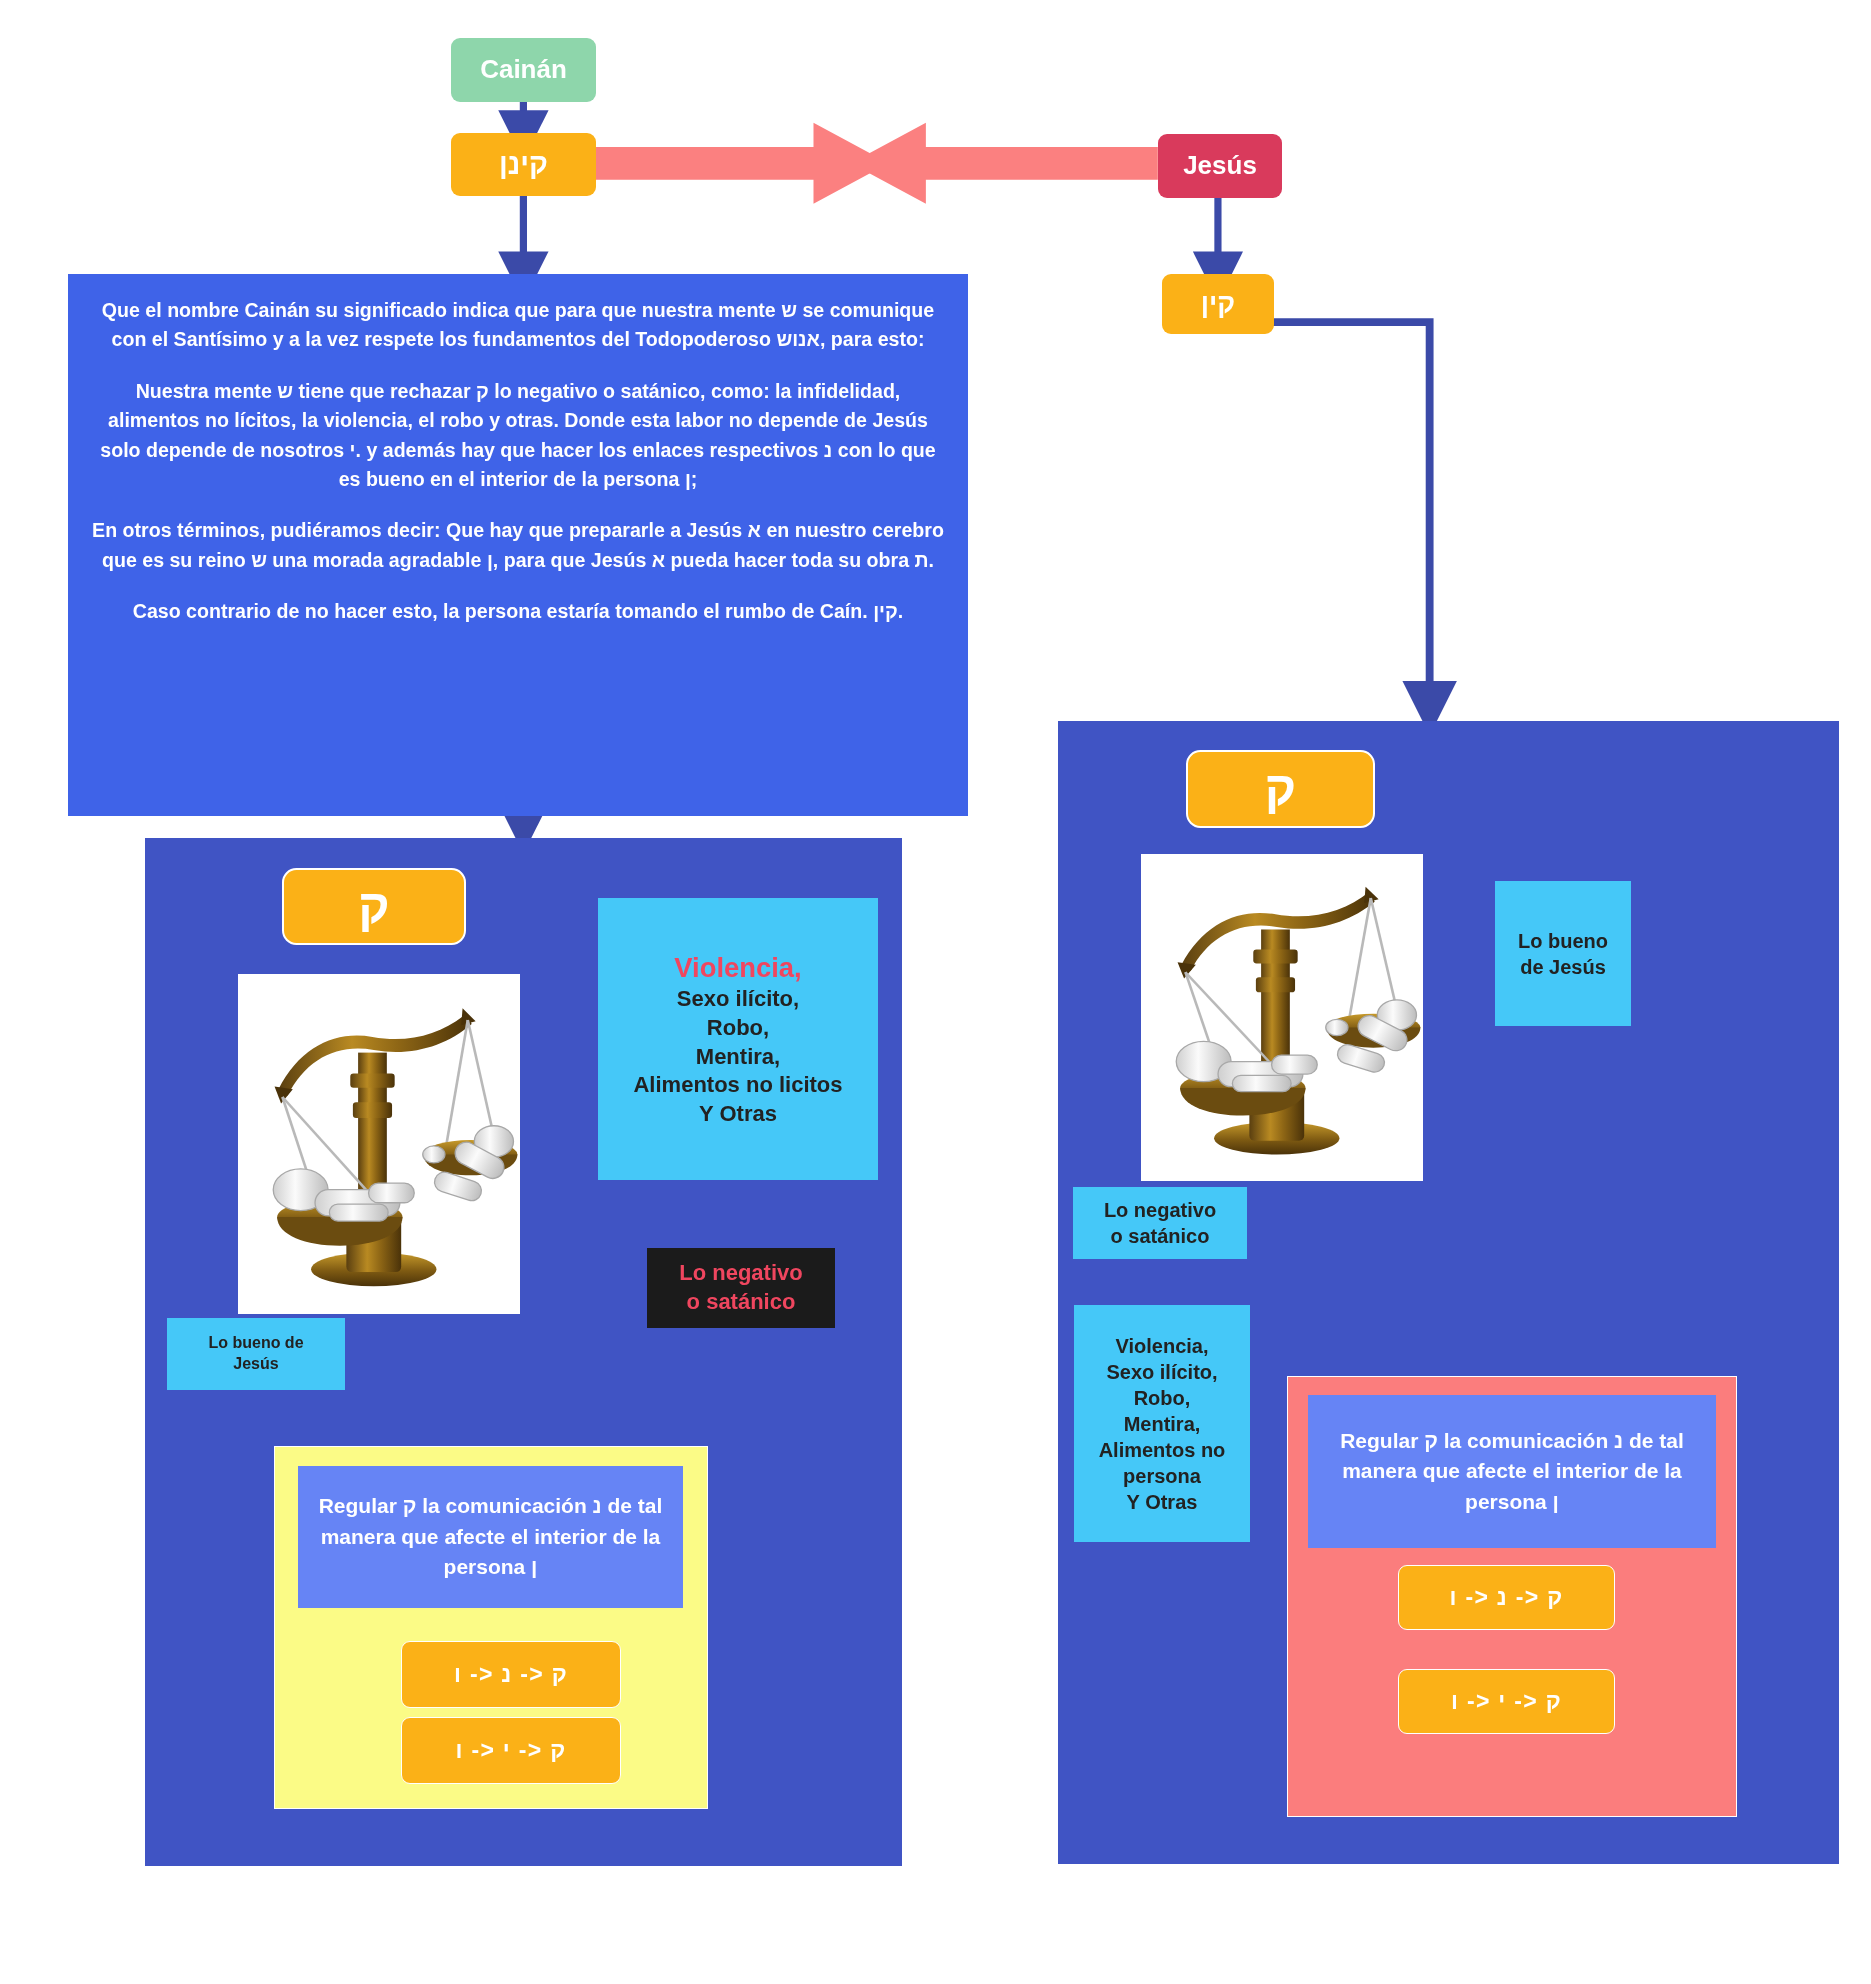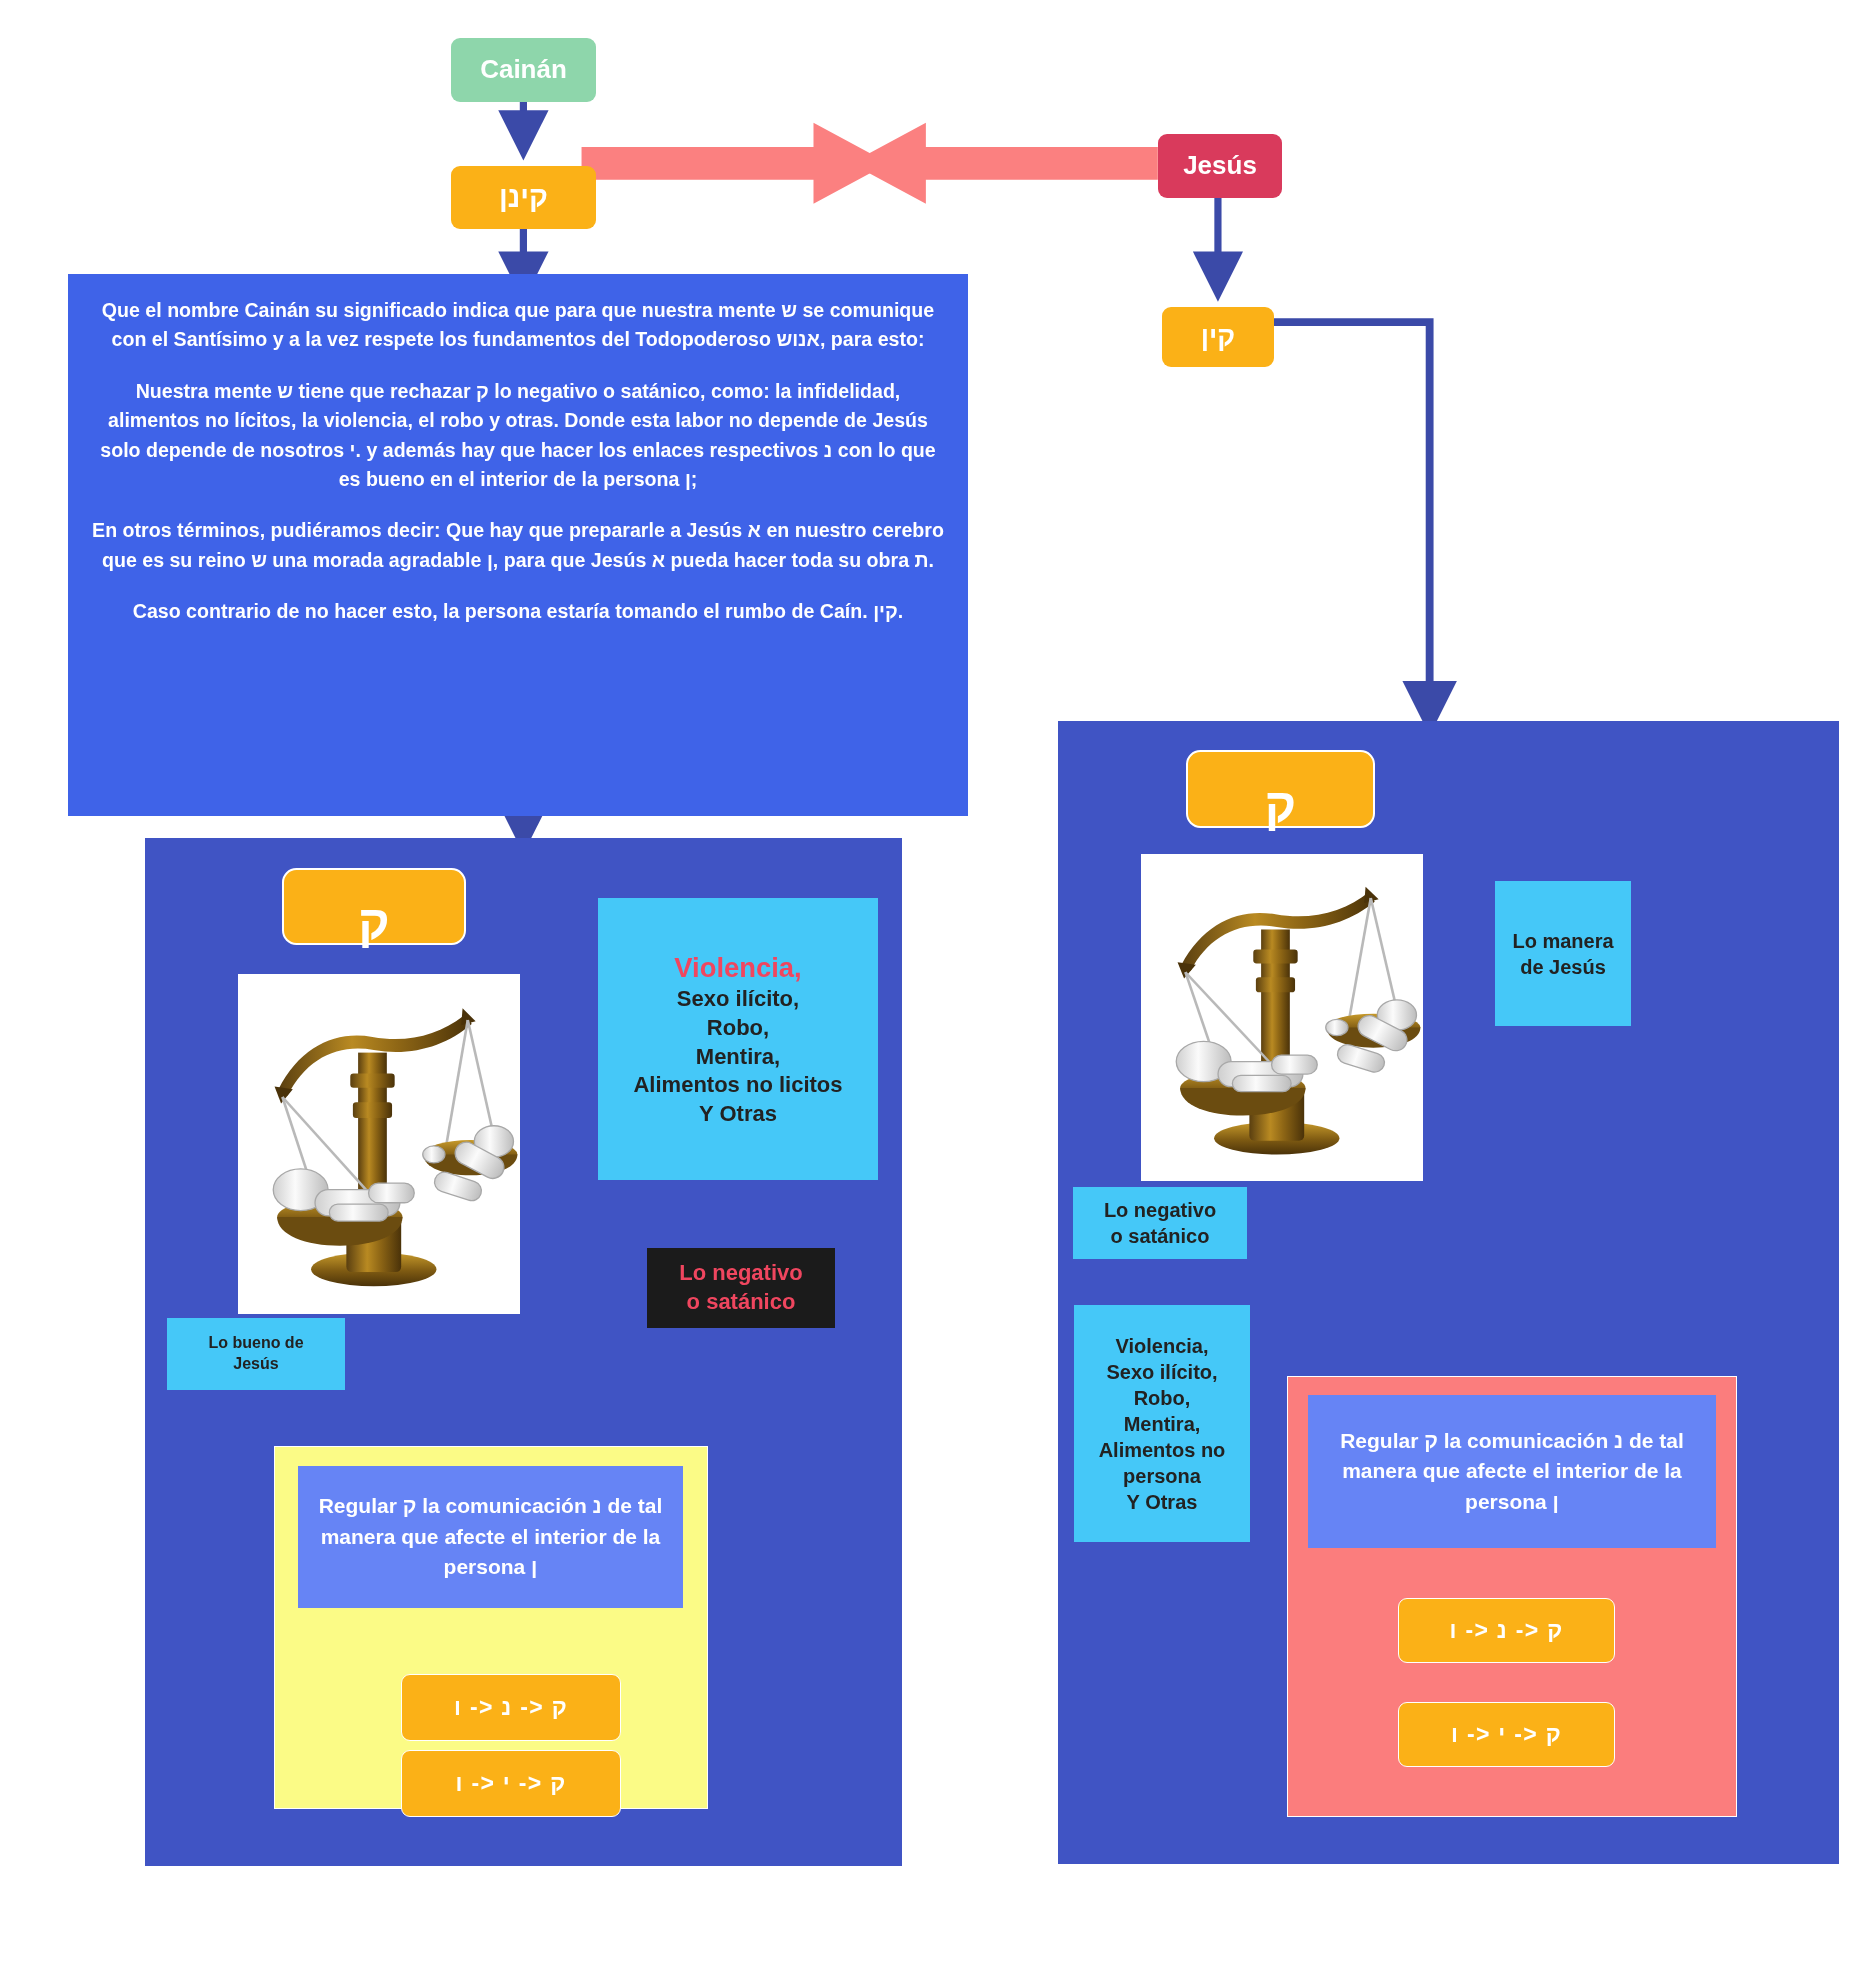--- a/index.html
+++ b/index.html
@@ -17,21 +17,21 @@
   
   .pill {
     border-radius:9px;
     display:flex; align-items:center; justify-content:center;
     color:#ffffff; font-weight:bold; text-align:center;
     line-height:1.05;
   }
   .pill-green  { background:#8ed6ab; }
   .pill-orange { background:#fbb117; }
   .pill-crim   { background:#d93a5c; }
-  .heb { direction:rtl; unicode-bidi:bidi-override;margin-top:33px; }
+  .heb { direction:rtl; unicode-bidi:bidi-override; }
 
   
   .explain {
     background:#3f63e8;
     color:#ffffff;
     font-weight:bold;
     text-align:center;
     padding:22px 19.6px;
     line-height:1.5;
   }
@@ -346,21 +346,21 @@
       <g fill="url(#bodyR)" stroke="#a8a8a8" stroke-width="2">
         <ellipse cx="392" cy="256" rx="30" ry="24"></ellipse>
         <rect x="330" y="268" width="80" height="34" rx="17" transform="rotate(28 370 285)"></rect>
         <rect x="300" y="310" width="74" height="30" rx="15" transform="rotate(18 337 325)"></rect>
         <ellipse cx="300" cy="276" rx="17" ry="13"></ellipse>
       </g>
     </svg>
   </div>
 
   <div class="abs cyan" style="left:1495px; top:881px; width:136px; height:145px; font-size:20px;">
-    <div>Lo manera</div>
+    <div>Lo bueno</div>
     <div>de Jesús</div>
   </div>
 
   <div class="abs cyan" style="left:1073px; top:1187px; width:174px; height:72px; font-size:20px;">
     <div>Lo negativo</div>
     <div>o satánico</div>
   </div>
 
   <div class="abs cyan" style="left:1074px; top:1305px; width:176px; height:237px; font-size:20px; padding:0 5.2px;">
     <div>Violencia,</div>

